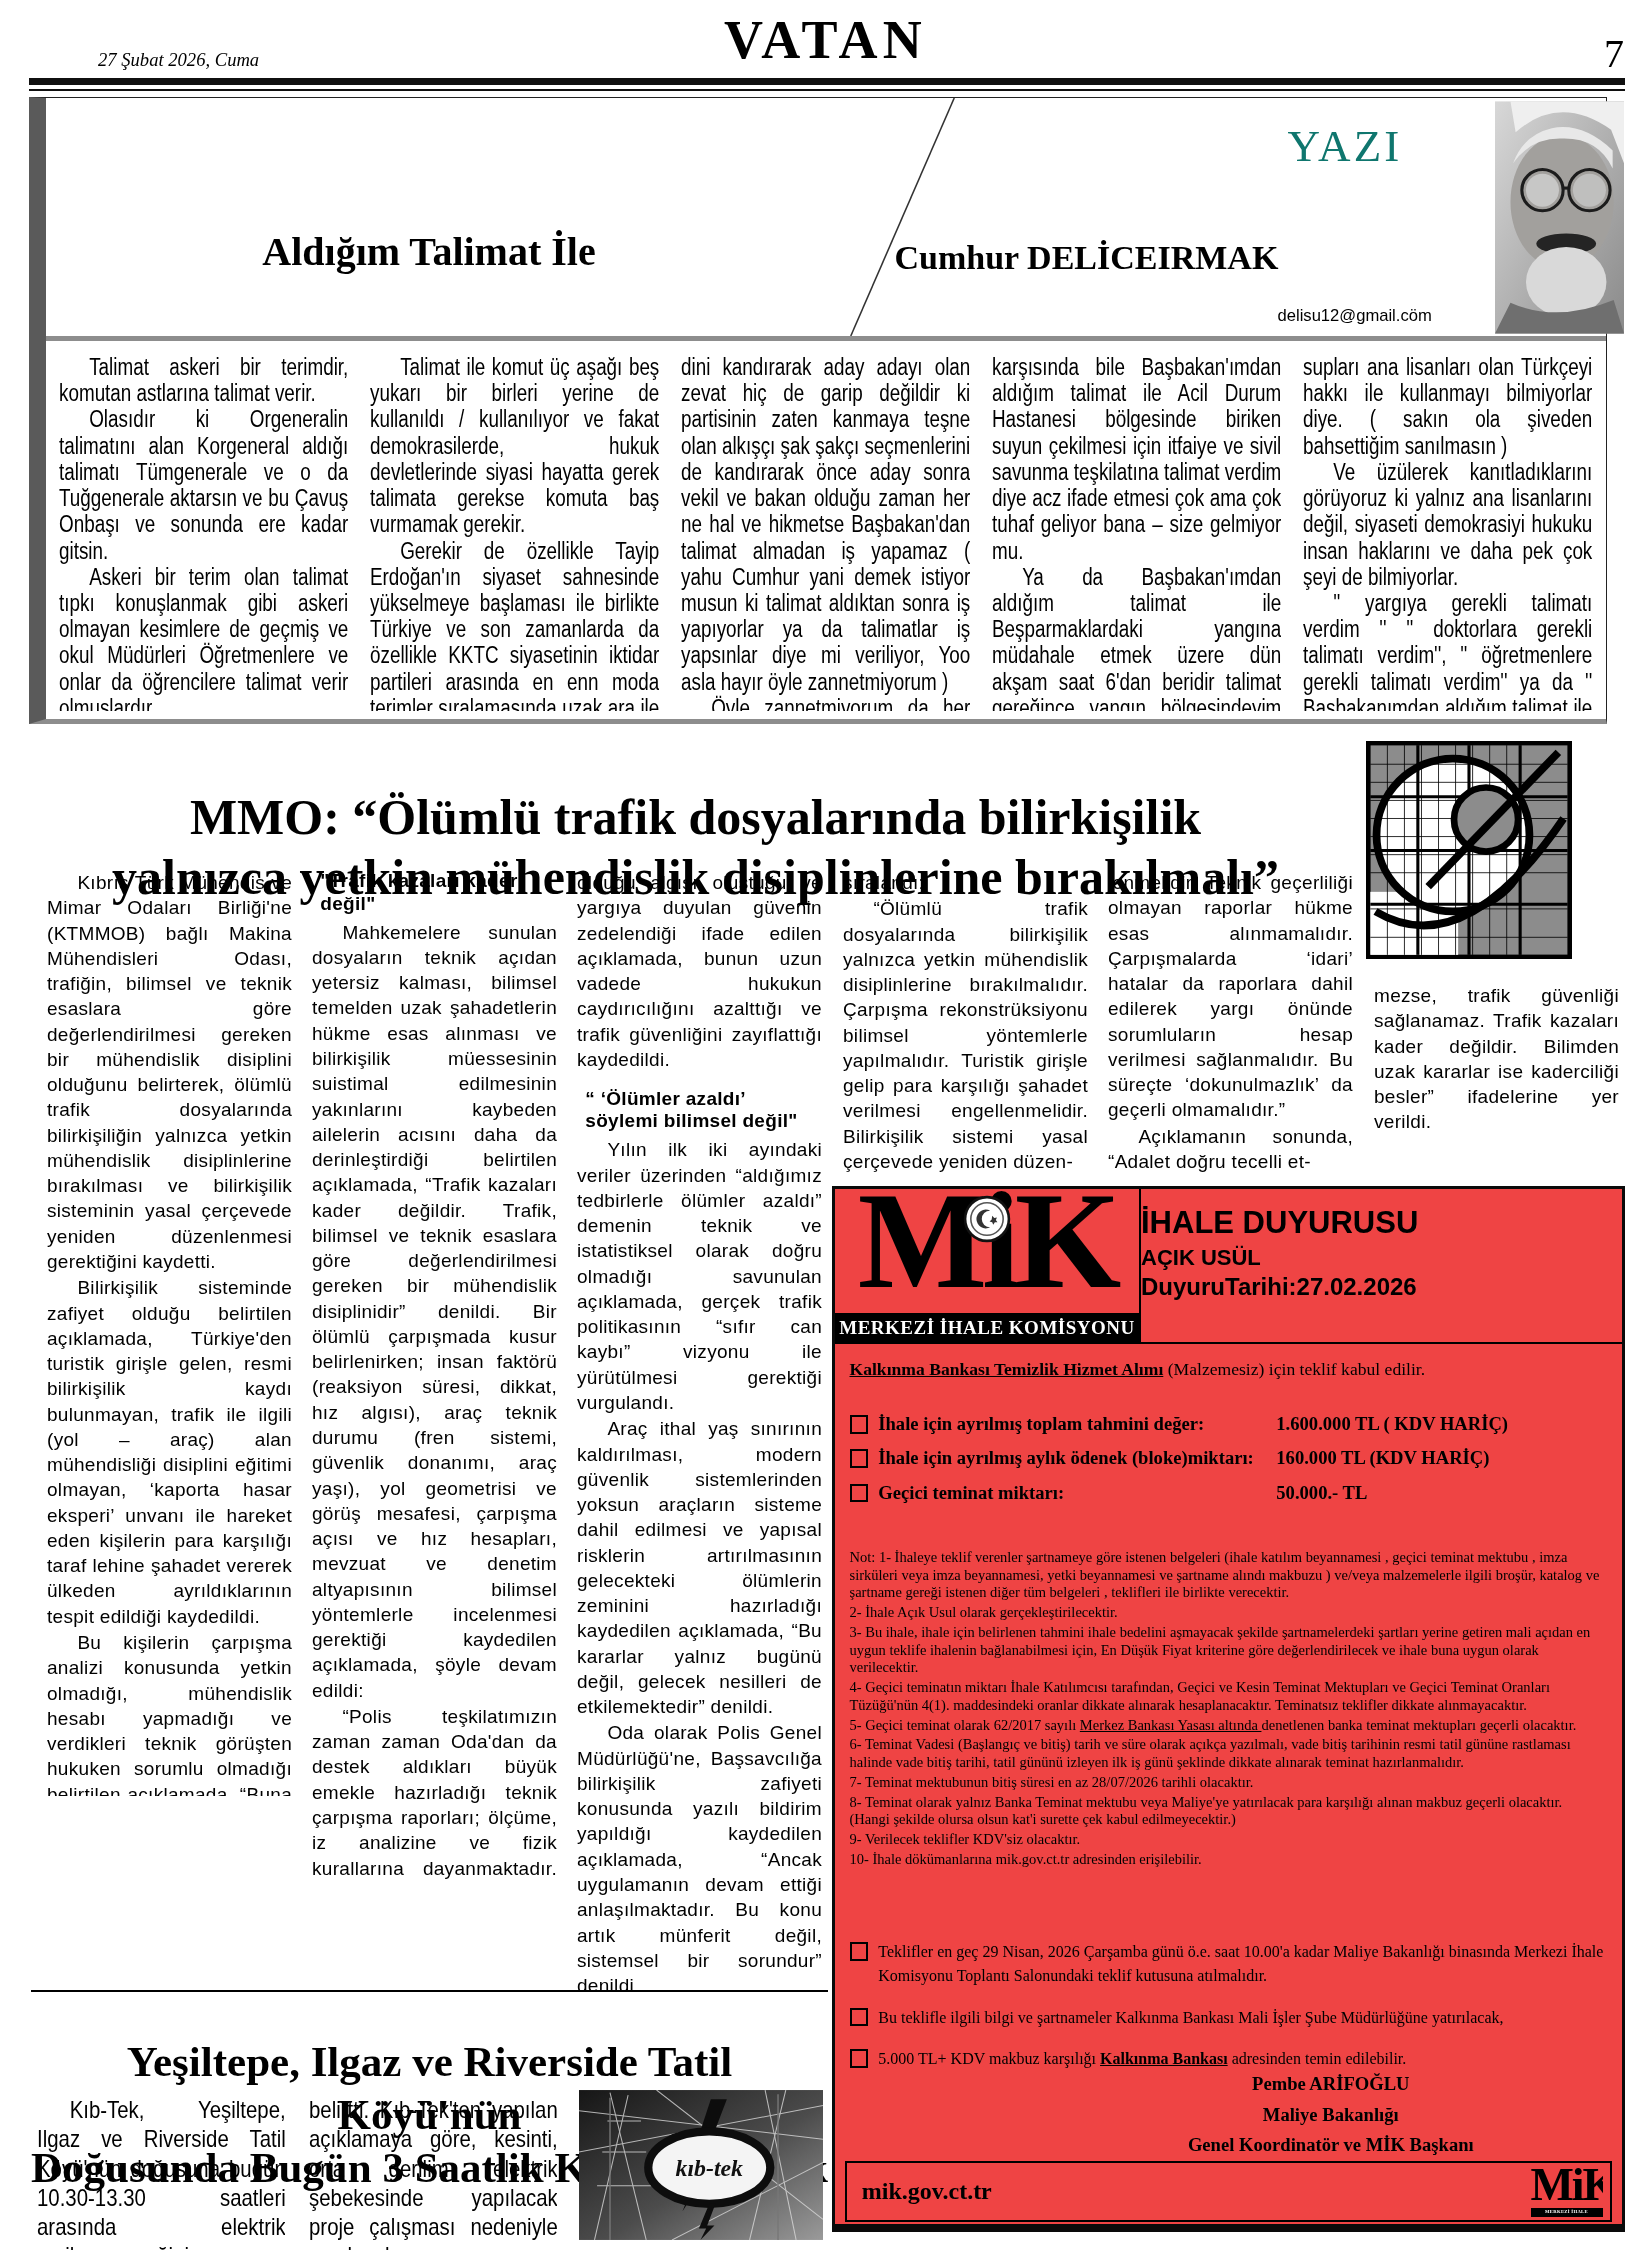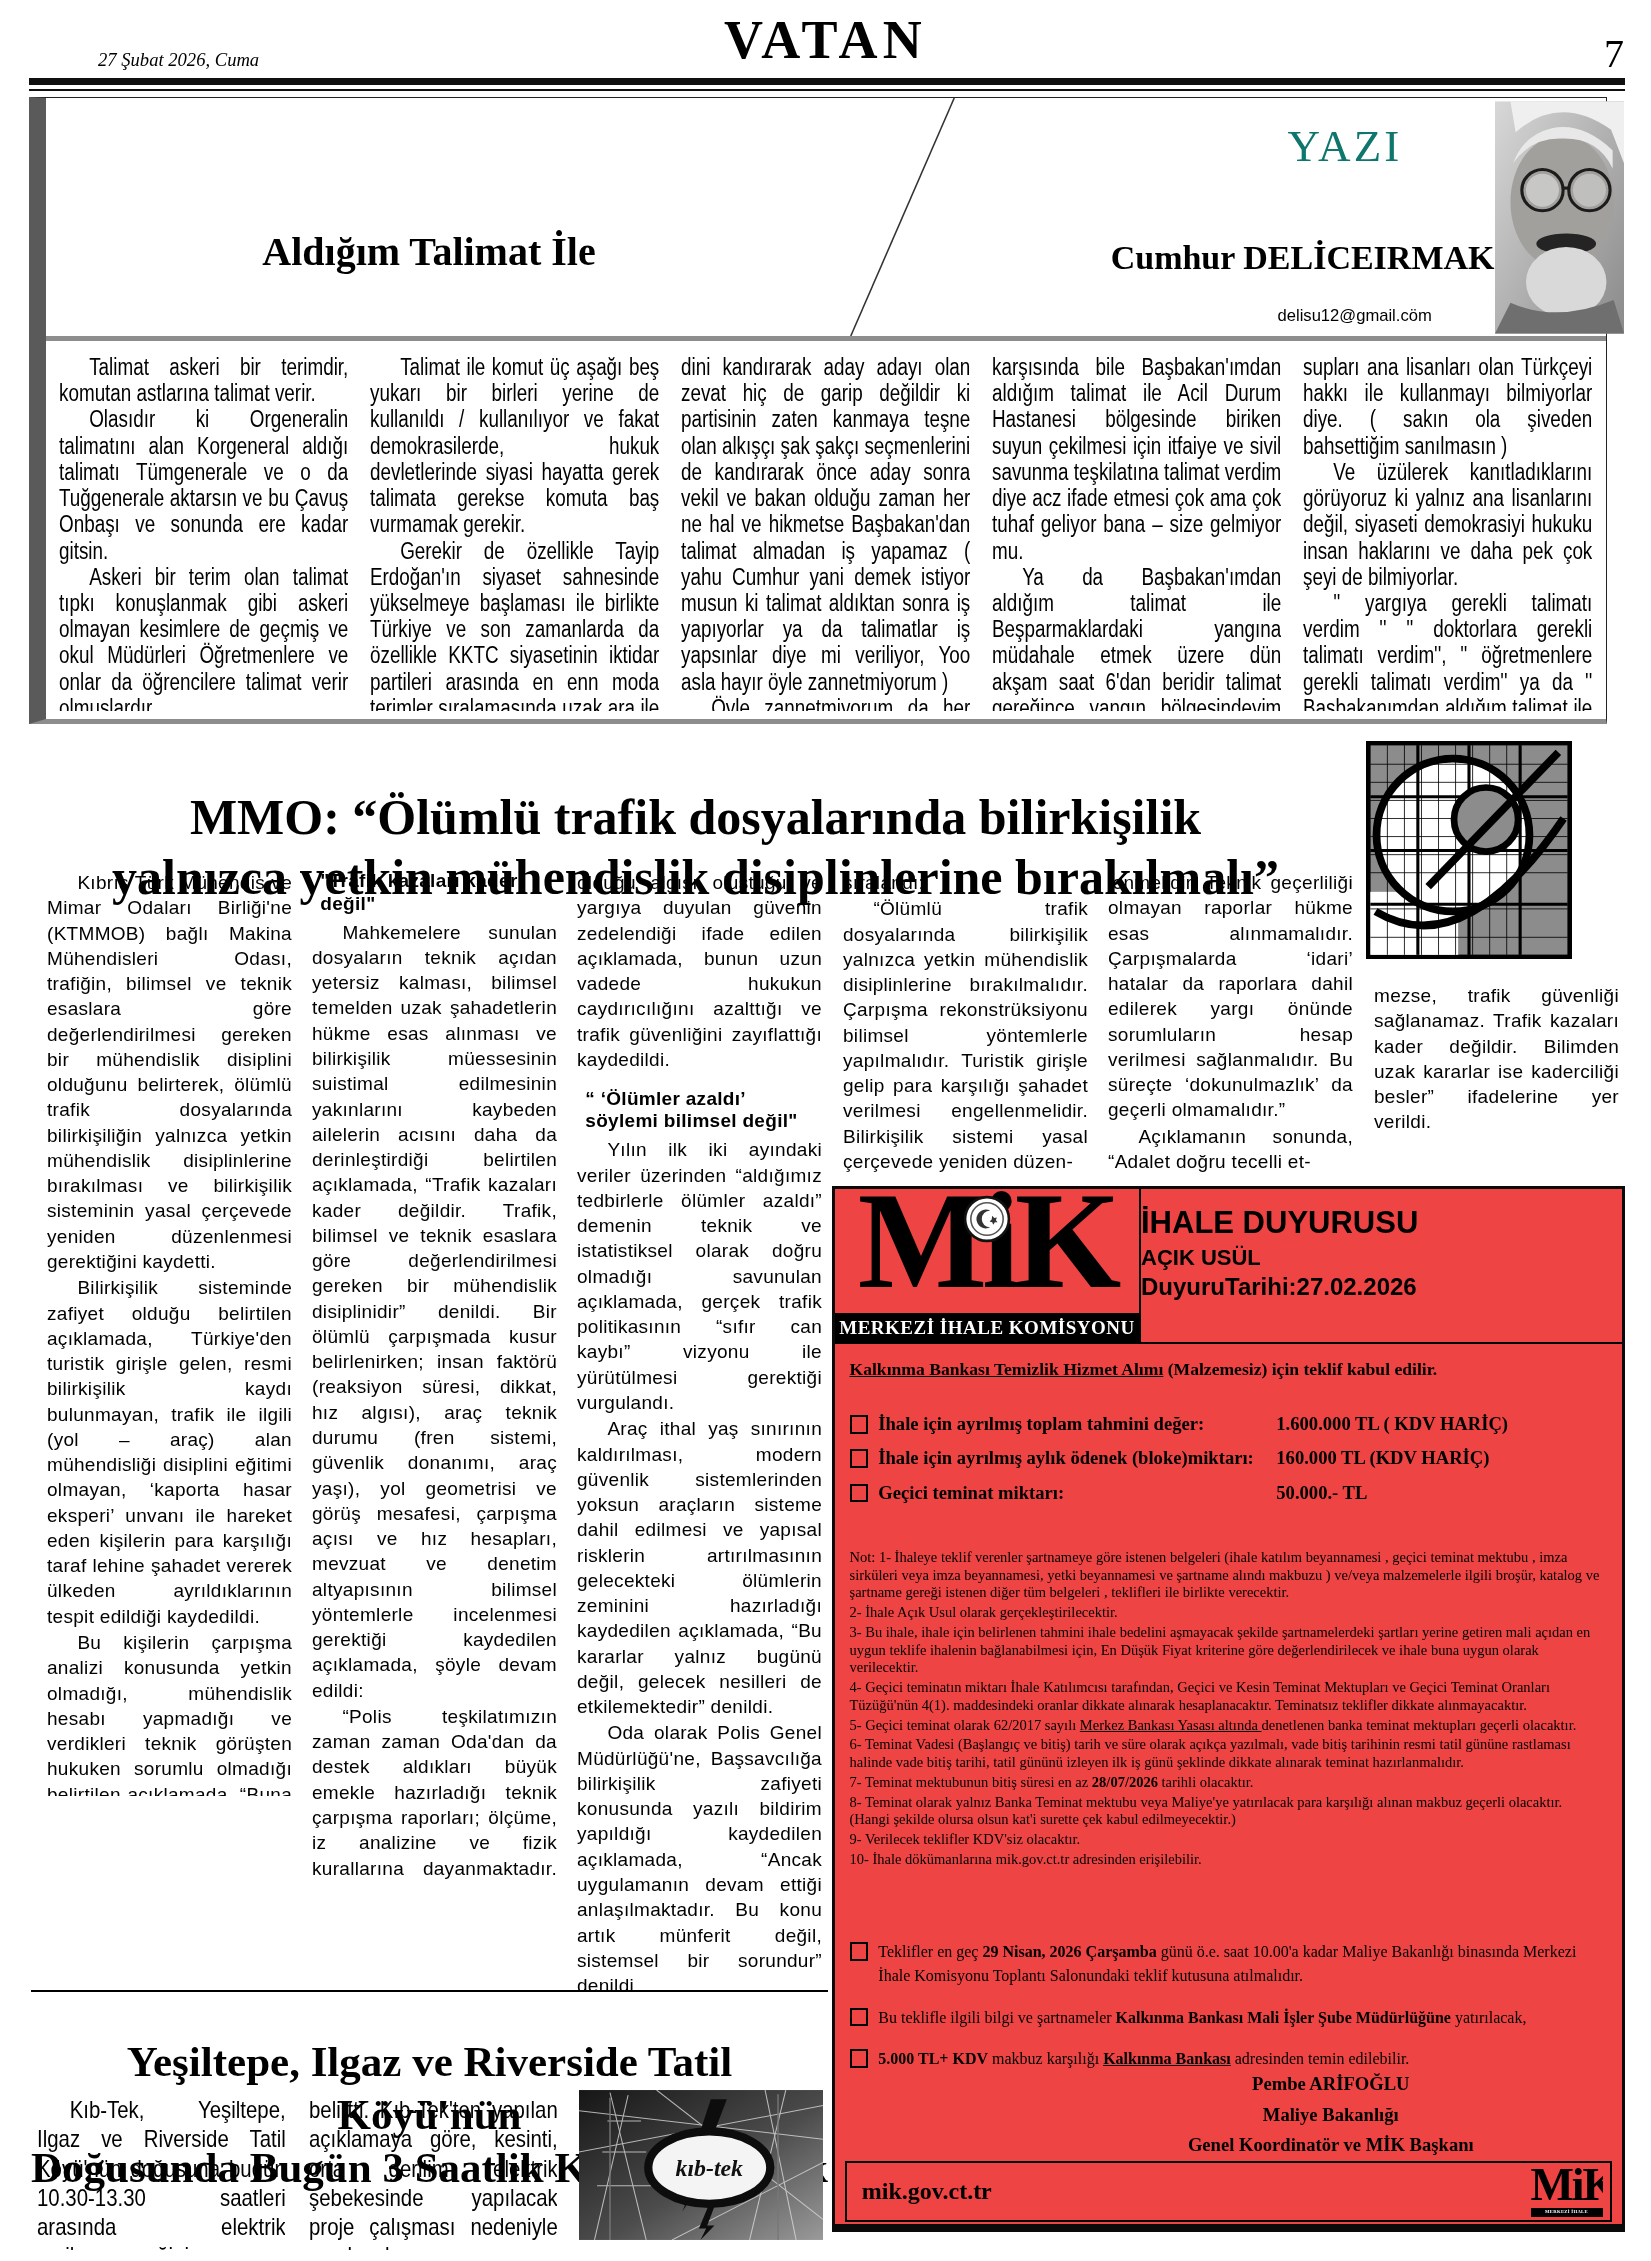--- a/index.html
+++ b/index.html
@@ -16,21 +16,21 @@
 
   
   .a1{position:absolute;left:28.5px;top:97px;width:1578px;height:627px;
       border-top:1.6px solid #222;border-right:1.6px solid #222;border-bottom:5.2px solid #8d8d8d;
       border-left:17.6px solid #5a5a5a;box-sizing:border-box}
   .a1-title{position:absolute;left:47px;top:103px;width:673px;text-align:center;
             font:bold 40px "Liberation Serif",serif}
   .a1-diag{position:absolute;left:797px;top:0;width:119px;height:238px}
   .a1-yazi{position:absolute;left:1242px;top:22px;font:45px "Liberation Serif",serif;
            color:#0f766e;letter-spacing:3.1px}
-  .a1-author{position:absolute;left:849px;top:141px;width:600px;text-align:right;
+  .a1-author{position:absolute;left:849px;top:141px;width:600px;text-align:left;
              font:bold 34px "Liberation Serif",serif}
   .a1-email{position:absolute;left:1232px;top:208px;font:16.6px "Liberation Sans",sans-serif}
   .a1-photo{position:absolute;left:1449px;top:3.1px;width:129px;height:233px}
   .a1-hr{position:absolute;left:0;right:0;top:238px;height:4.7px;background:#8d8d8d}
   .a1-cols{position:absolute;left:13px;right:13px;top:256px;height:357px;display:flex;gap:22px;overflow:hidden}
   .a1-cols .col{flex:1;overflow:hidden}
   .cond{width:122%;transform:scaleX(0.82);transform-origin:0 0;
         font-size:23px;line-height:1.14;text-align:justify}
   .cond3{width:118%;transform:scaleX(0.85);transform-origin:0 0;
         font-size:24px;line-height:1.22;text-align:justify}
@@ -79,21 +79,21 @@
   .ad-sign{position:absolute;left:38%;top:880px;width:50%;text-align:center;
            font:bold 18.6px "Liberation Serif",serif;line-height:1.65}
   .ad-footer{position:absolute;left:10.3px;right:10.3px;top:972px;height:61px;border:2.1px solid #000;
              display:flex;align-items:center;box-sizing:border-box}
   .ad-url{font:bold 24px "Liberation Serif",serif;margin-left:14.5px}
   .mik-mini{margin-left:auto;margin-right:7.2px;position:relative;width:72px;height:50px;overflow:hidden}
   .mik-mini .mm-txt{position:absolute;left:0;right:0;top:-8.3px;text-align:center;
                     font:bold 46px "Liberation Serif",serif;letter-spacing:-2.1px}
   .mik-mini .mm-bar{position:absolute;left:0;right:0;bottom:0;height:8.3px;background:#000;color:#fff;
                     font:bold 4.7px "Liberation Serif",serif;text-align:center;line-height:8.3px;letter-spacing:0.3px}
-  .b{font-weight:bold}
+  .b{font-weight:normal}
   .u{text-decoration:underline}
   .bu{font-weight:bold;text-decoration:underline}
 
   
   .a3-sep{position:absolute;left:31px;top:1990px;width:797px;height:2.1px;background:#000}
   .a3-head{position:absolute;left:31px;top:1999px;width:797px;text-align:center;
            font:bold 43px "Liberation Serif",serif;line-height:1.24}
   .a3col{position:absolute;top:2095px;width:248px;height:155px;overflow:hidden}
   .a3-img{position:absolute;left:579px;top:2090px;width:244px;height:150px}
 </style>

